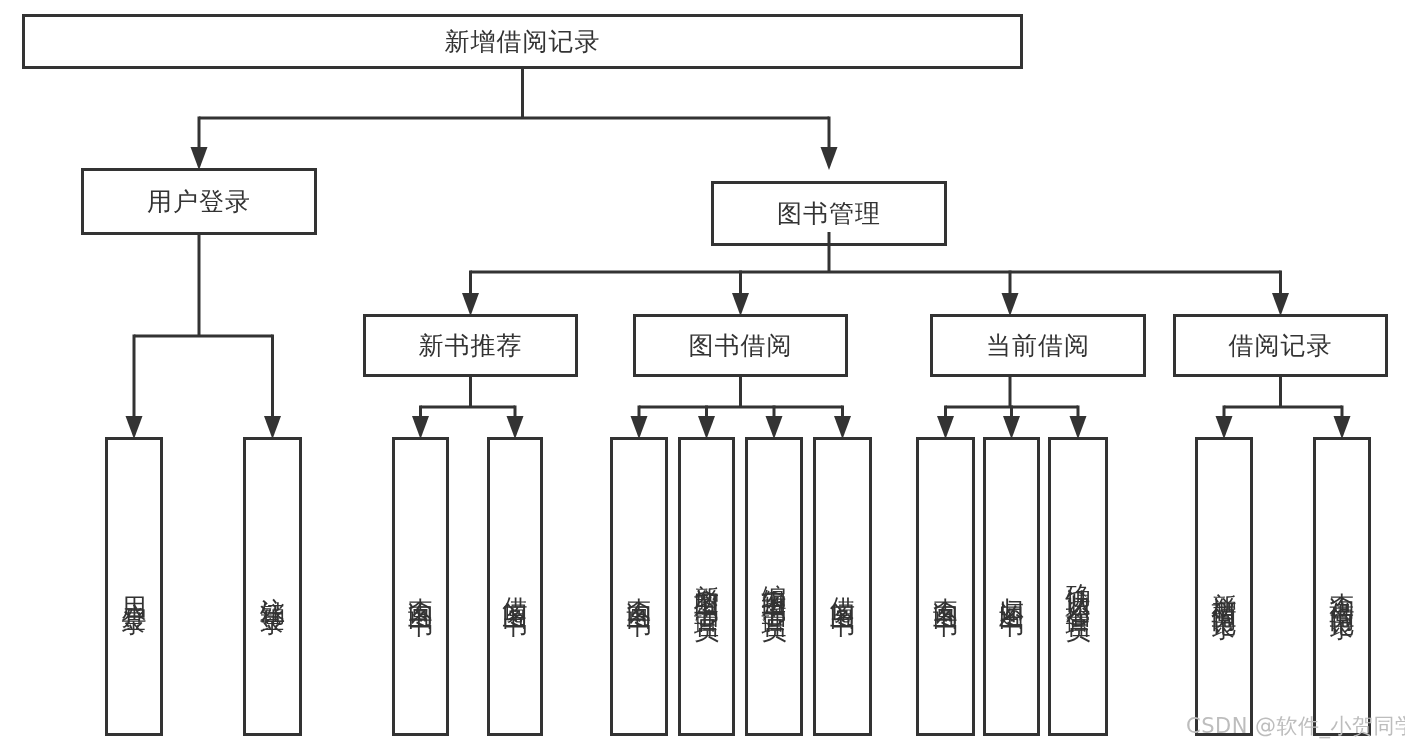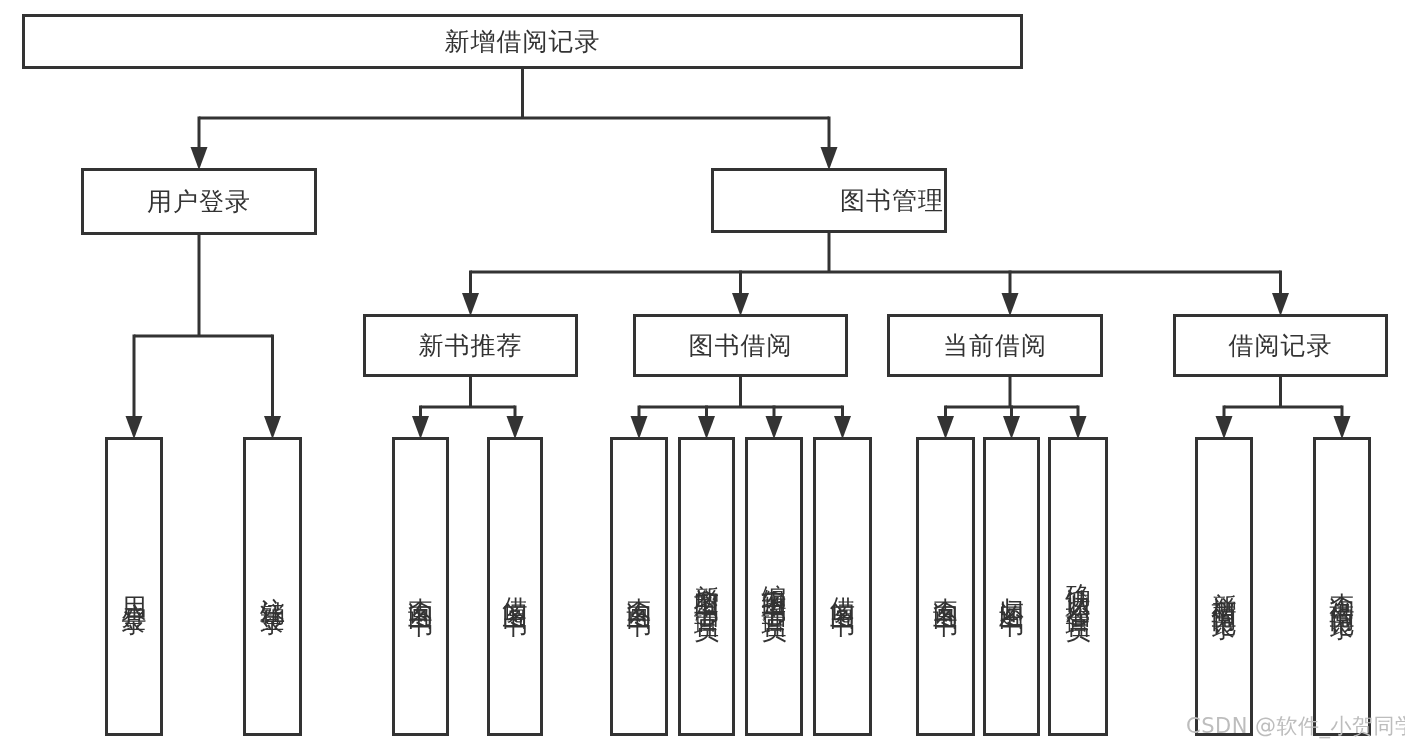--- a/index.html
+++ b/index.html
@@ -109,36 +109,36 @@
       <path d="M 1342 405.5 V 419" fill="none" stroke="#333333" stroke-width="3"></path>
       <polygon points="1333.5,416 1350.5,416 1342,439" fill="#333333"></polygon>
     </svg>
   <div id="watermark">CSDN @软件_小贺同学</div>
 <div class="node" style="left: 22px; top: 14px; width: 1001px; height: 55px;">
       <span class="label">新增借阅记录</span>
     </div>
     <div class="node" style="left: 81px; top: 168px; width: 236px; height: 67px;">
       <span class="label">用户登录</span>
     </div>
-    <div class="node" style="left: 711px; top: 168px; width: 236px; height: 65px; justify-content: flex-end;">
+    <div class="node" style="left: 711px; top: 181px; width: 236px; height: 65px;">
       <span class="label">图书管理</span>
     </div>
     <div class="node vertical" style="left: 105px; top: 437px; width: 58px; height: 299px;">
       <span class="label">用户登录</span>
     </div>
     <div class="node vertical" style="left: 243px; top: 437px; width: 59px; height: 299px;">
       <span class="label">注销登录</span>
     </div>
     <div class="node" style="left: 633px; top: 314px; width: 215px; height: 63px;">
       <span class="label">图书借阅</span>
     </div>
     <div class="node" style="left: 363px; top: 314px; width: 215px; height: 63px;">
       <span class="label">新书推荐</span>
     </div>
-    <div class="node" style="left: 887px; top: 314px; width: 216px; height: 63px;">
+    <div class="node" style="left: 930px; top: 314px; width: 216px; height: 63px;">
       <span class="label">当前借阅</span>
     </div>
     <div class="node" style="left: 1173px; top: 314px; width: 215px; height: 63px;">
       <span class="label">借阅记录</span>
     </div>
     <div class="node vertical" style="left: 392px; top: 437px; width: 57px; height: 299px;">
       <span class="label">查询图书</span>
     </div>
     <div class="node vertical" style="left: 487px; top: 437px; width: 56px; height: 299px;">
       <span class="label">借阅图书</span>

